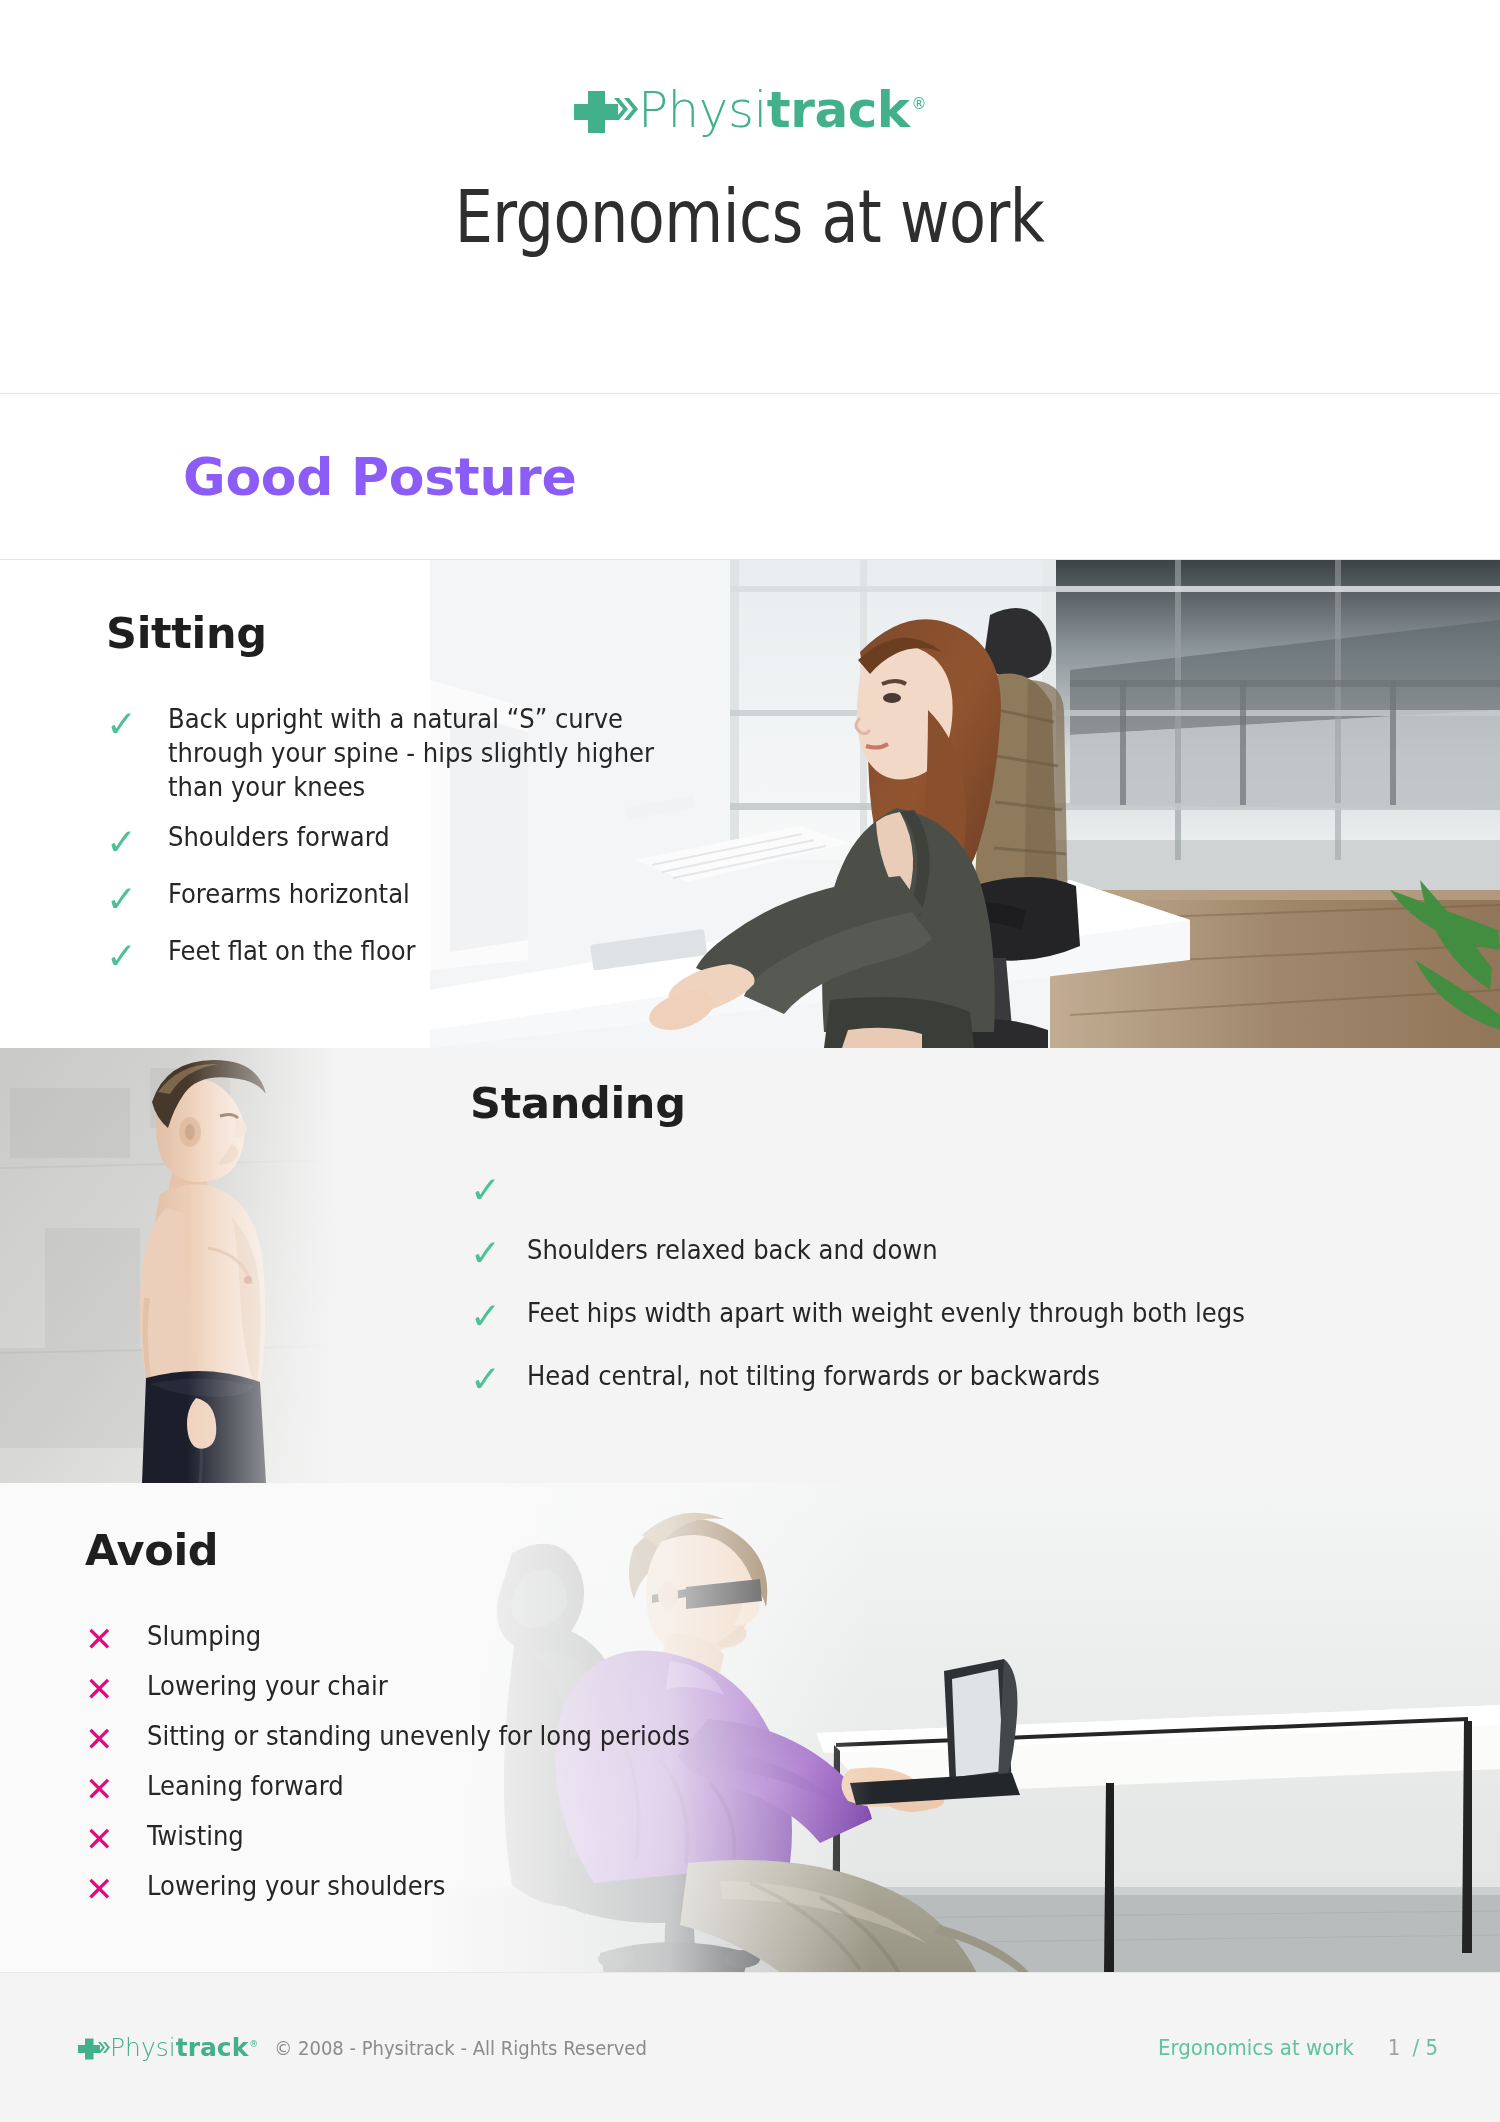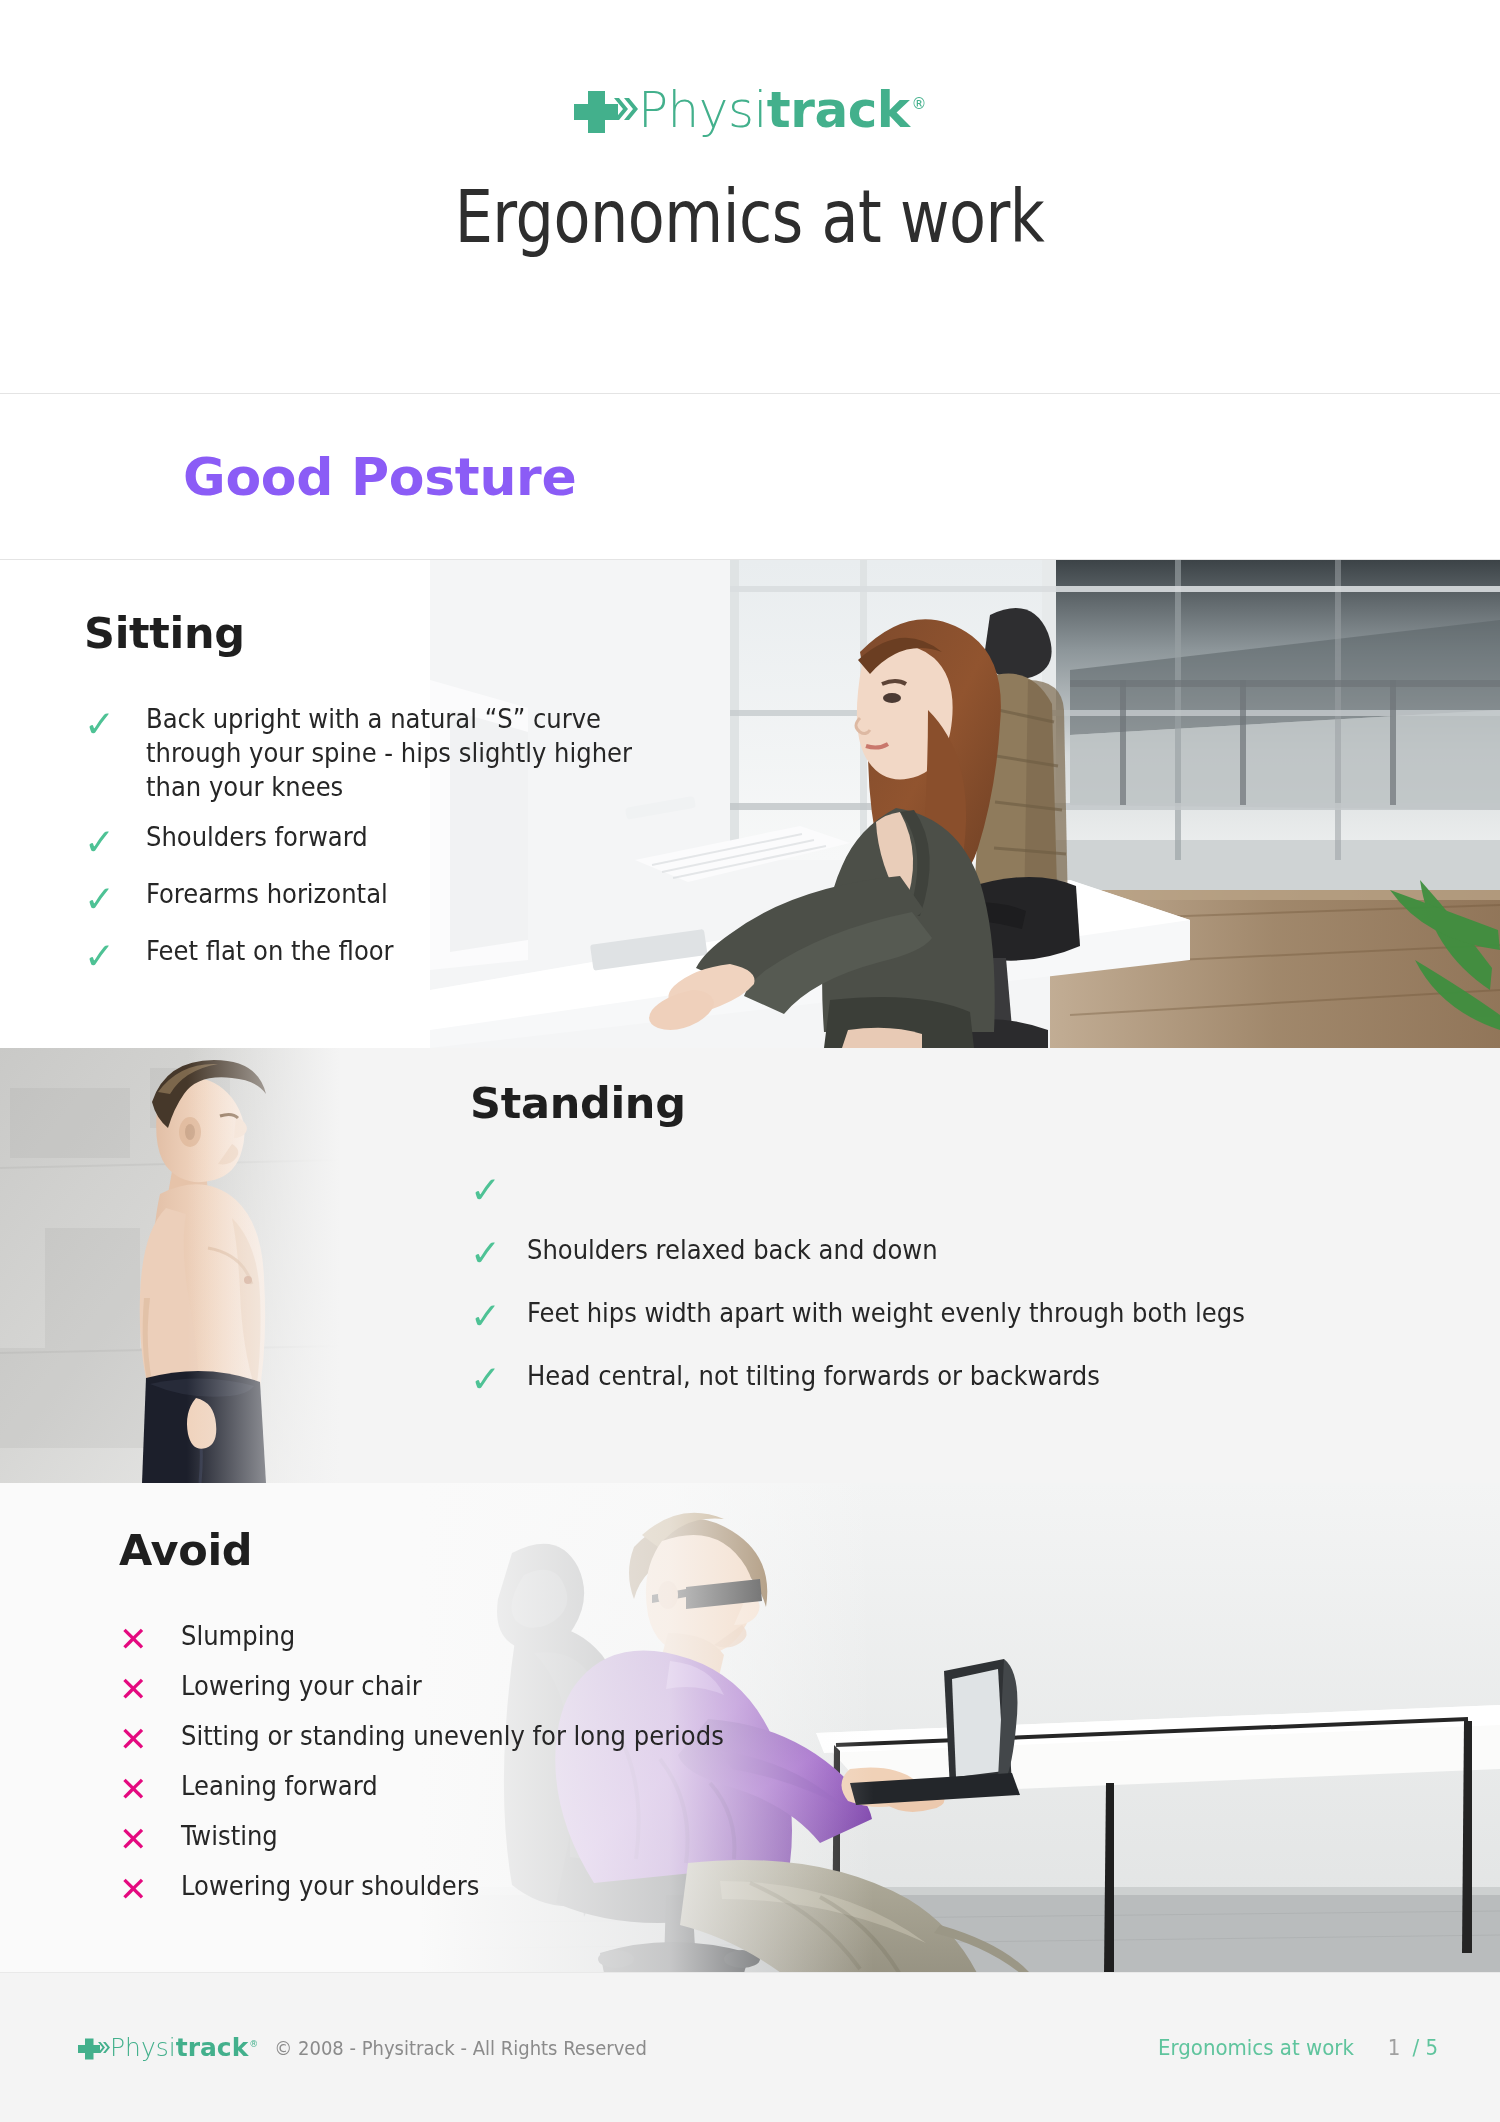--- a/index.html
+++ b/index.html
@@ -85,40 +85,40 @@
   .cross{ color:#e4097f; font-size:34px; line-height:1; font-weight:bold; }
   .btext{
     font-size:27px; line-height:34px; color:#262626;
     font-family:"DejaVu Sans Condensed","Liberation Sans", sans-serif;
   }
 
   
   .sitting-photo{
     position:absolute; top:0; right:0; width:1070px; height:488px; z-index:1;
   }
-  .sitting-text{ padding-top:48px; padding-left:84px; }
+  .sitting-text{ padding-top:48px; padding-left:106px; }
   .sitting-text h3{ margin-bottom:44px; }
   .sitting-text .blist li{ margin-bottom:16px; }
   .sitting-text .mark{ width:62px; margin-top:4px;}
   .sitting-text .btext{ max-width:520px; }
 
   
   .standing-photo{
     position:absolute; top:0; left:0; width:340px; height:435px; z-index:1;
   }
   .standing-text{ padding-top:30px; padding-left:470px; }
   .standing-text h3{ margin-bottom:42px; }
   .standing-text .blist li{ margin-bottom:24px; }
   .standing-text .mark{ width:57px; margin-top:2px;}
 
   
   .avoid-photo{
     position:absolute; top:0; right:0; width:1080px; height:490px; z-index:1;
   }
-  .avoid-text{ padding-top:42px; padding-left:119px; }
+  .avoid-text{ padding-top:42px; padding-left:85px; }
   .avoid-text h3{ margin-bottom:44px; }
   .avoid-text .blist li{ margin-bottom:13px; }
   .avoid-text .mark{ width:62px; margin-top:3px;}
 
   
   .footer{
     position:absolute; left:0; bottom:0; width:1500px; height:150px;
     background:#f4f4f4; border-top:1px solid #e9e9e9;
     z-index:9;
     display:flex; align-items:center;

